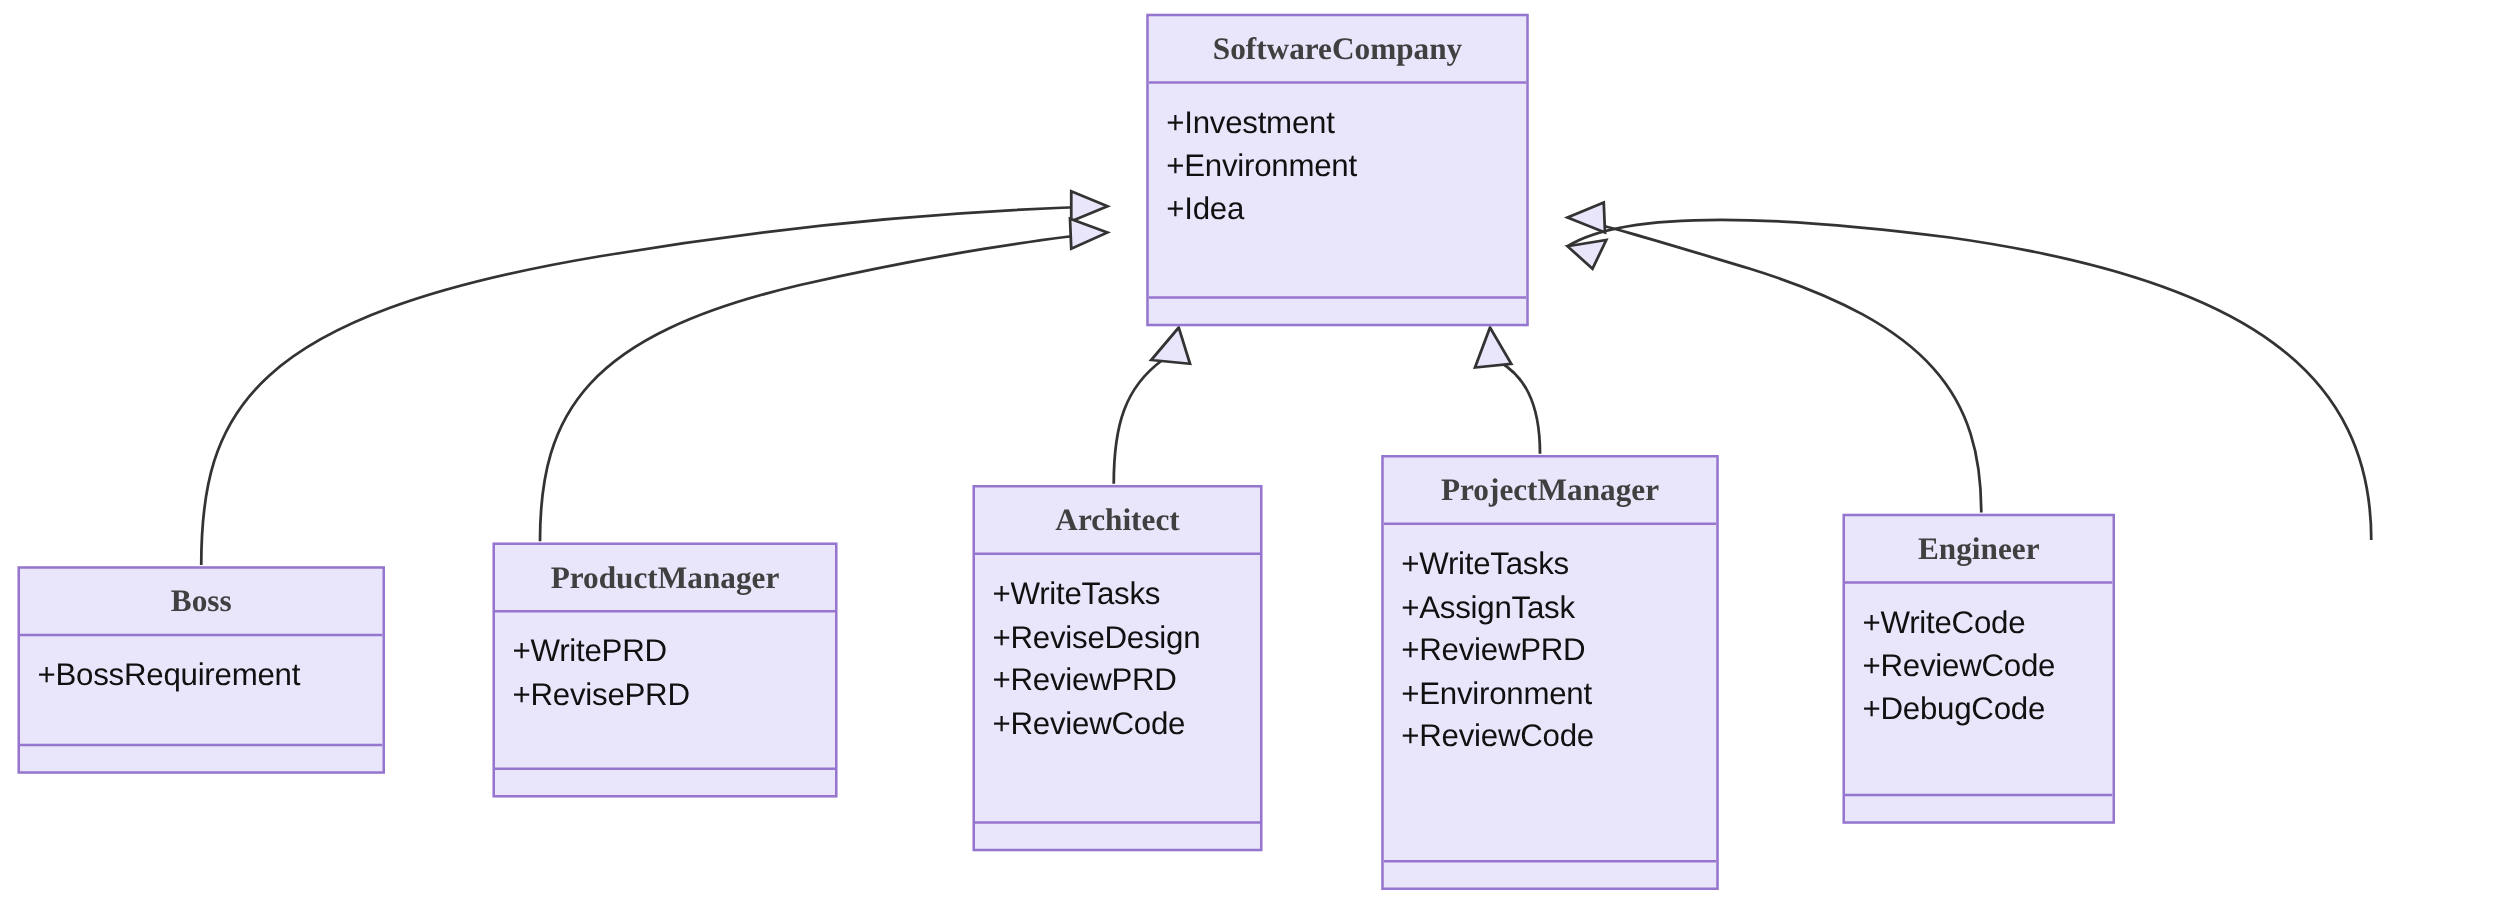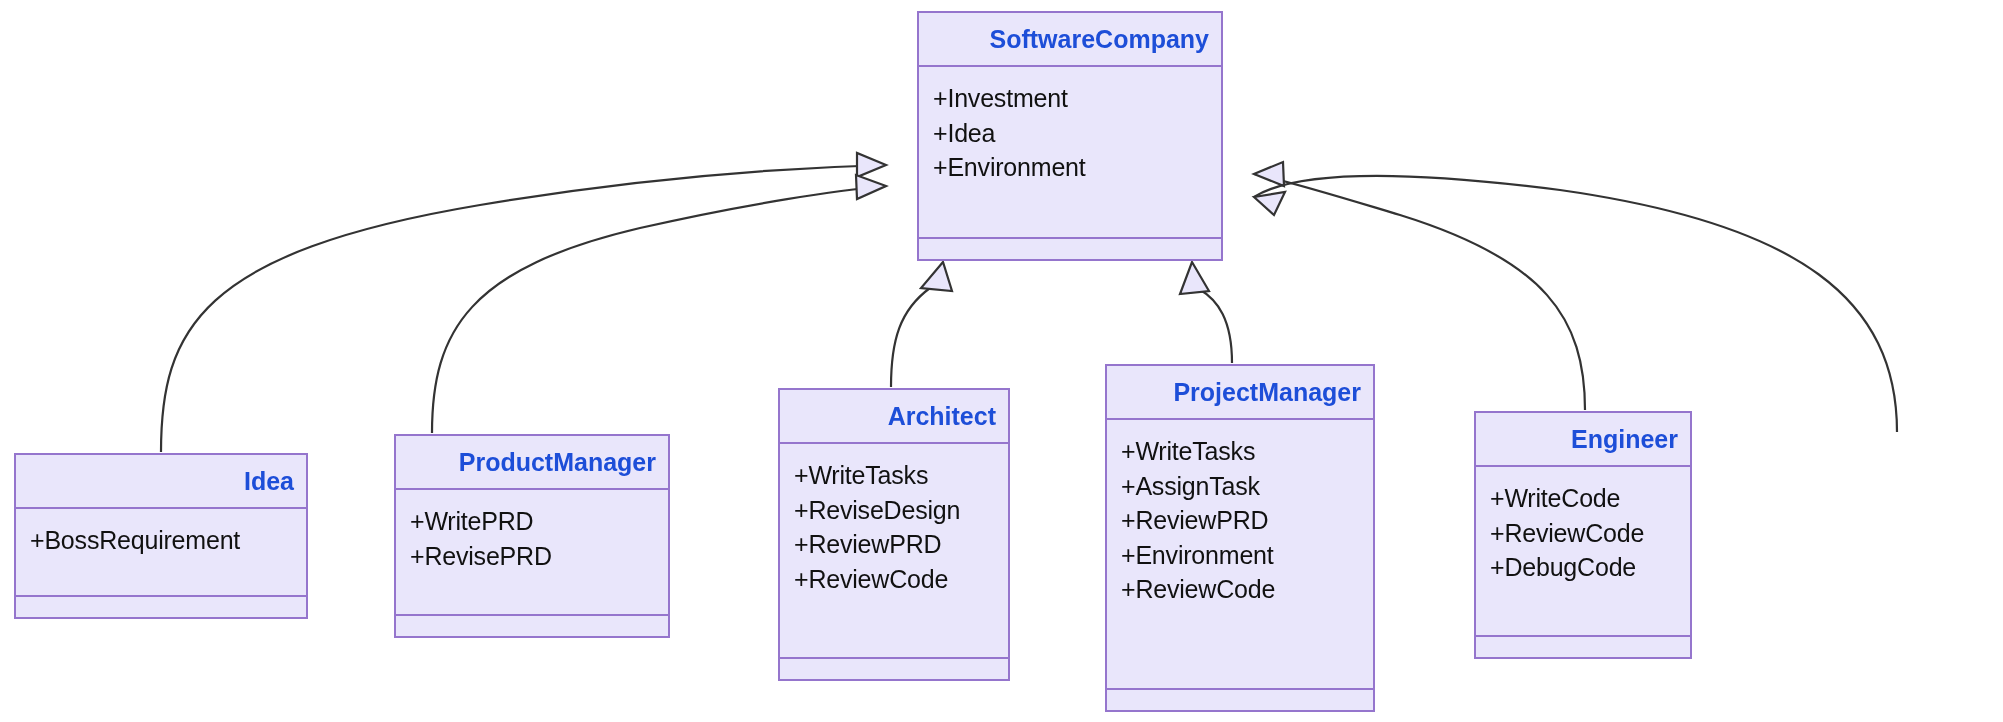--- a/index.html
+++ b/index.html
@@ -30,28 +30,29 @@
     position: absolute;
     box-sizing: border-box;
     background: #e9e6fb;
     border: 2px solid #9575cd;
     display: flex;
     flex-direction: column;
     overflow: hidden;
   }
   .uml-class-title {
     box-sizing: border-box;
-    text-align: right;
+    text-align: center;
     font-weight: bold;
     font-size: 25px;
-    color: #1d4ed8;
+    color: #404040;
     line-height: 1;
     padding: 14px 12px 13px 12px;
     border-bottom: 2px solid #9575cd;
     white-space: nowrap;
+    font-family: Liberation Serif, serif;
   }
   .uml-members {
     box-sizing: border-box;
     padding: 14px 14px 14px 14px;
     border-bottom: 2px solid #9575cd;
     flex: 1 1 auto;
   }
   .uml-member {
     font-size: 25px;
     color: #111111;
@@ -100,28 +101,28 @@
     <g>
       <path d="M 1897 432 C 1897 300 1800 224 1560 190 C 1420 172 1300 168 1254 197" fill="none" stroke="#333333" stroke-width="2.2"></path>
       <polygon points="1254,197 1285,192 1274,215" fill="#e9e6fb" stroke="#333333" stroke-width="2.2" stroke-linejoin="miter"></polygon>
     </g>
   </svg>
 
   <div class="uml-class" style="left:917px; top:11px; width:306px; height:250px;">
     <div class="uml-class-title">SoftwareCompany</div>
     <div class="uml-members">
       <div class="uml-member">+Investment</div>
+      <div class="uml-member">+Environment</div>
       <div class="uml-member">+Idea</div>
-      <div class="uml-member">+Environment</div>
     </div>
     <div class="uml-methods-empty"></div>
   </div>
 
   <div class="uml-class" style="left:14px; top:453px; width:294px; height:166px;">
-    <div class="uml-class-title">Idea</div>
+    <div class="uml-class-title">Boss</div>
     <div class="uml-members">
       <div class="uml-member">+BossRequirement</div>
     </div>
     <div class="uml-methods-empty"></div>
   </div>
 
   <div class="uml-class" style="left:394px; top:434px; width:276px; height:204px;">
     <div class="uml-class-title">ProductManager</div>
     <div class="uml-members">
       <div class="uml-member">+WritePRD</div>

